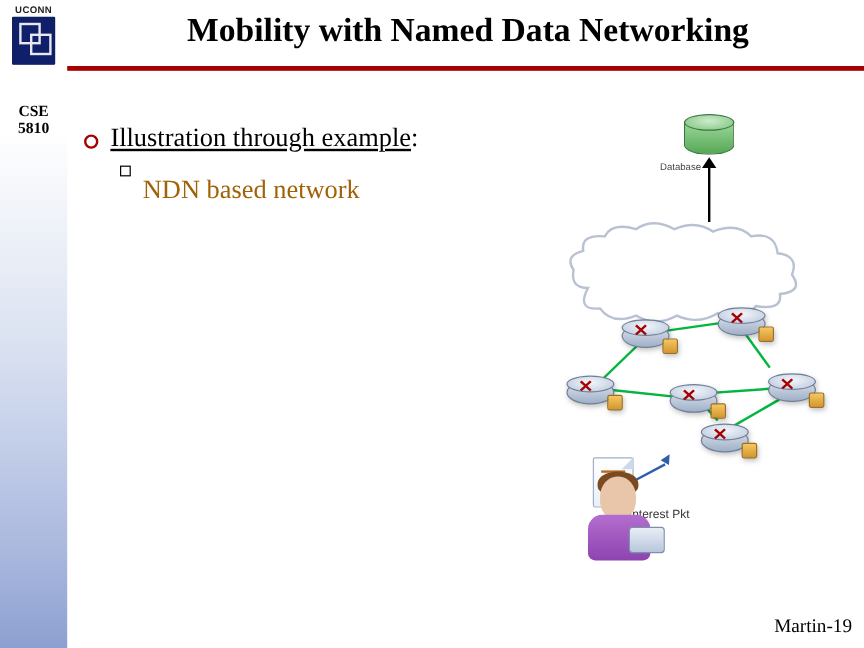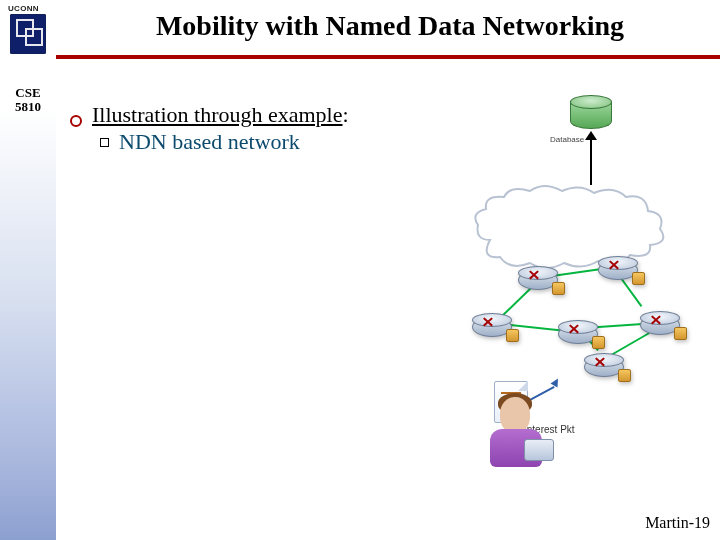--- a/index.html
+++ b/index.html
@@ -15,20 +15,21 @@
     position: absolute;
     left: 0; top: 0;
     width: 56px;
     height: 100%;
     background: linear-gradient(to bottom, #ffffff 0%, #ffffff 20%, #d8e0f0 55%, #aab8de 85%, #8ca0d0 100%);
   }
   .uconn-logo {
     position: absolute;
     left: 8px; top: 4px;
     width: 40px;
+    text-align: center;
   }
   .uconn-text {
     font-family: "Arial Narrow", Arial, sans-serif;
     font-size: 8px;
     font-weight: bold;
     color: #222;
     letter-spacing: 0.3px;
   }
   .uconn-box {
     width: 36px; height: 40px;
@@ -76,21 +77,21 @@
     line-height: 1.05;
   }
   .content {
     position: absolute;
     left: 70px;
     top: 102px;
     width: 340px;
   }
   .bullet-row {
     display: flex;
-    align-items: flex-end;
+    align-items: center;
     gap: 10px;
   }
   .bullet-circle {
     width: 12px; height: 12px;
     border: 2.2px solid #a60000;
     border-radius: 50%;
     margin-top: 7px;
     flex-shrink: 0;
   }
   .top-text {
@@ -107,21 +108,22 @@
     margin-left: 30px;
   }
   .bullet-square {
     width: 9px; height: 9px;
     border: 1.8px solid #000;
     margin-top: 9px;
     flex-shrink: 0;
   }
   .sub-text {
     font-size: 22px;
-    color: #0c4a6e;
+    color: #a16207;
+    margin-top: 16px;
   }
   .diagram {
     position: absolute;
     left: 430px;
     top: 95px;
     width: 260px;
     height: 360px;
   }
   
   .db {

